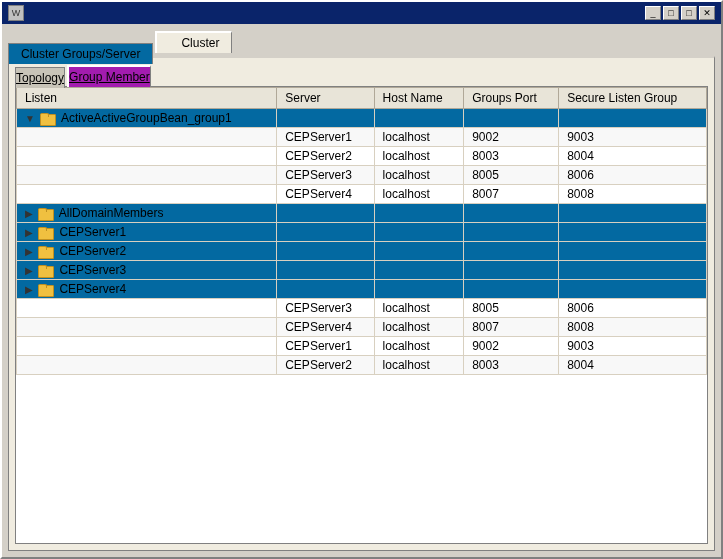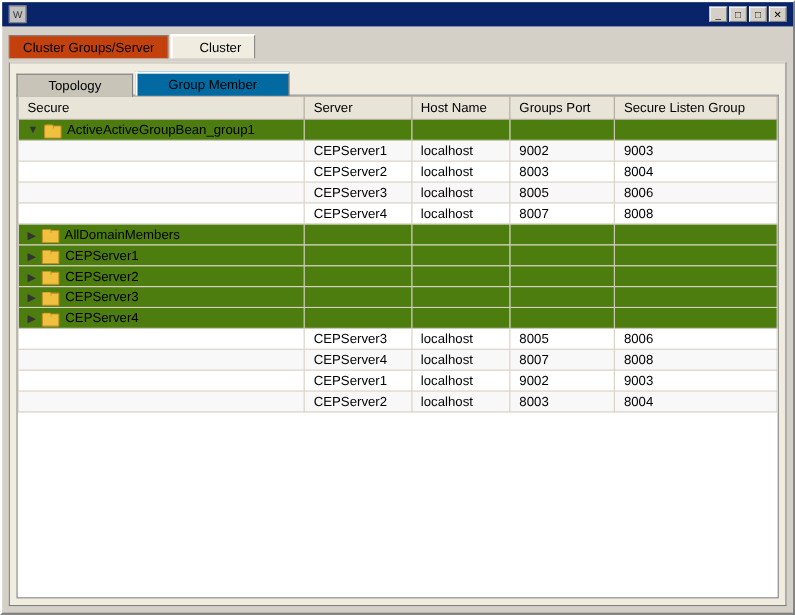--- a/index.html
+++ b/index.html
@@ -111,22 +111,22 @@
       background: #f0ece0;
       border-top: 2px solid #ffffff;
       border-left: 2px solid #ffffff;
       border-right: 1px solid #808080;
       font-weight: normal;
       z-index: 2;
       padding-left: 24px;
     }
 
     .tab:not(.active) {
-      background: #c2410c;
-      top: 1px;
+      background: #0369a1;
+      top: 12px;
     }
 
     
     .content-panel {
       flex: 1;
       background: #f0ece0;
       border: 1px solid #808080;
       border-top: 2px solid #d4d0c8;
       display: flex;
       flex-direction: column;
@@ -138,32 +138,33 @@
     .inner-tabs {
       display: flex;
       flex-direction: row;
       align-items: flex-end;
       gap: 2px;
       flex-shrink: 0;
       margin-bottom: 0;
     }
 
     .inner-tab {
-      padding: 3px 28px;
+      padding: 3px 0;
       background: #d4d0c8;
       border: 1px solid #808080;
       border-bottom: none;
       cursor: pointer;
       font-size: 12px;
       position: relative;
       top: 1px;
+      text-decoration: underline;
     }
 
     .inner-tab.active {
-      background: #0369a1;
+      background: #a21caf;
       border-top: 2px solid #ffffff;
       border-left: 2px solid #ffffff;
       border-right: 1px solid #808080;
       z-index: 2;
     }
 
     .inner-tab:not(.active) {
       background: #c8c4b8;
       top: 2px;
     }
@@ -202,21 +203,21 @@
       background: #f8f8f8;
     }
 
     tbody td {
       border: 1px solid #d8d0c0;
       padding: 2px 8px;
       white-space: nowrap;
     }
 
     .group-row td {
-      background: #4d7c0f;
+      background: #0369a1;
       font-weight: normal;
     }
 
     .folder-icon {
       display: inline-block;
       width: 14px;
       height: 11px;
       position: relative;
       margin-right: 4px;
       vertical-align: middle;
@@ -294,21 +295,21 @@
 
       <div class="inner-tabs">
         <div class="inner-tab">Topology</div>
         <div class="inner-tab active">Group Member</div>
       </div>
 
       <div class="table-panel">
         <table>
           <thead>
             <tr>
-              <th>Secure</th>
+              <th>Listen</th>
               <th>Server</th>
               <th>Host Name</th>
               <th>Groups Port</th>
               <th>Secure Listen Group</th>
             </tr>
           </thead>
           <tbody id="table-body">
           <tr class="group-row">
       <td colspan="1">
         <span class="expand-arrow expanded"></span>

